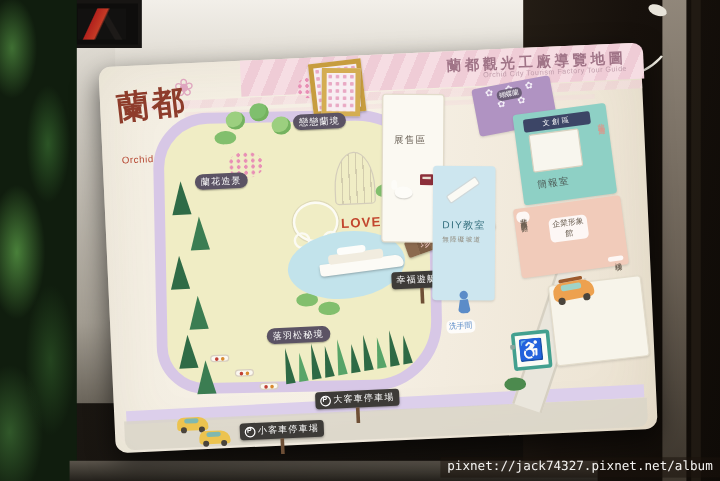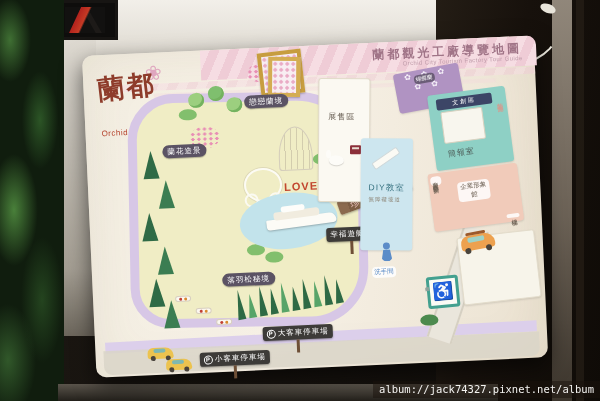--- a/index.html
+++ b/index.html
@@ -260,14 +260,14 @@
       <span class="g">♿</span>
       <span class="t">無障礙停車位</span>
     </div>
     <div class="bush" style="left:326px;top:274px;background:#4c8a4e;"></div>
     <div class="ocar" style="left:370px;top:196px;">
         <span class="r"></span>
         <span class="w"></span>
       </div>
   </div>
 
-  <div class="watermark">album://jack74327.pixnet.net/album</div>
+  <div class="watermark">pixnet://jack74327.pixnet.net/album</div>
 </div>
 
 </body></html>

